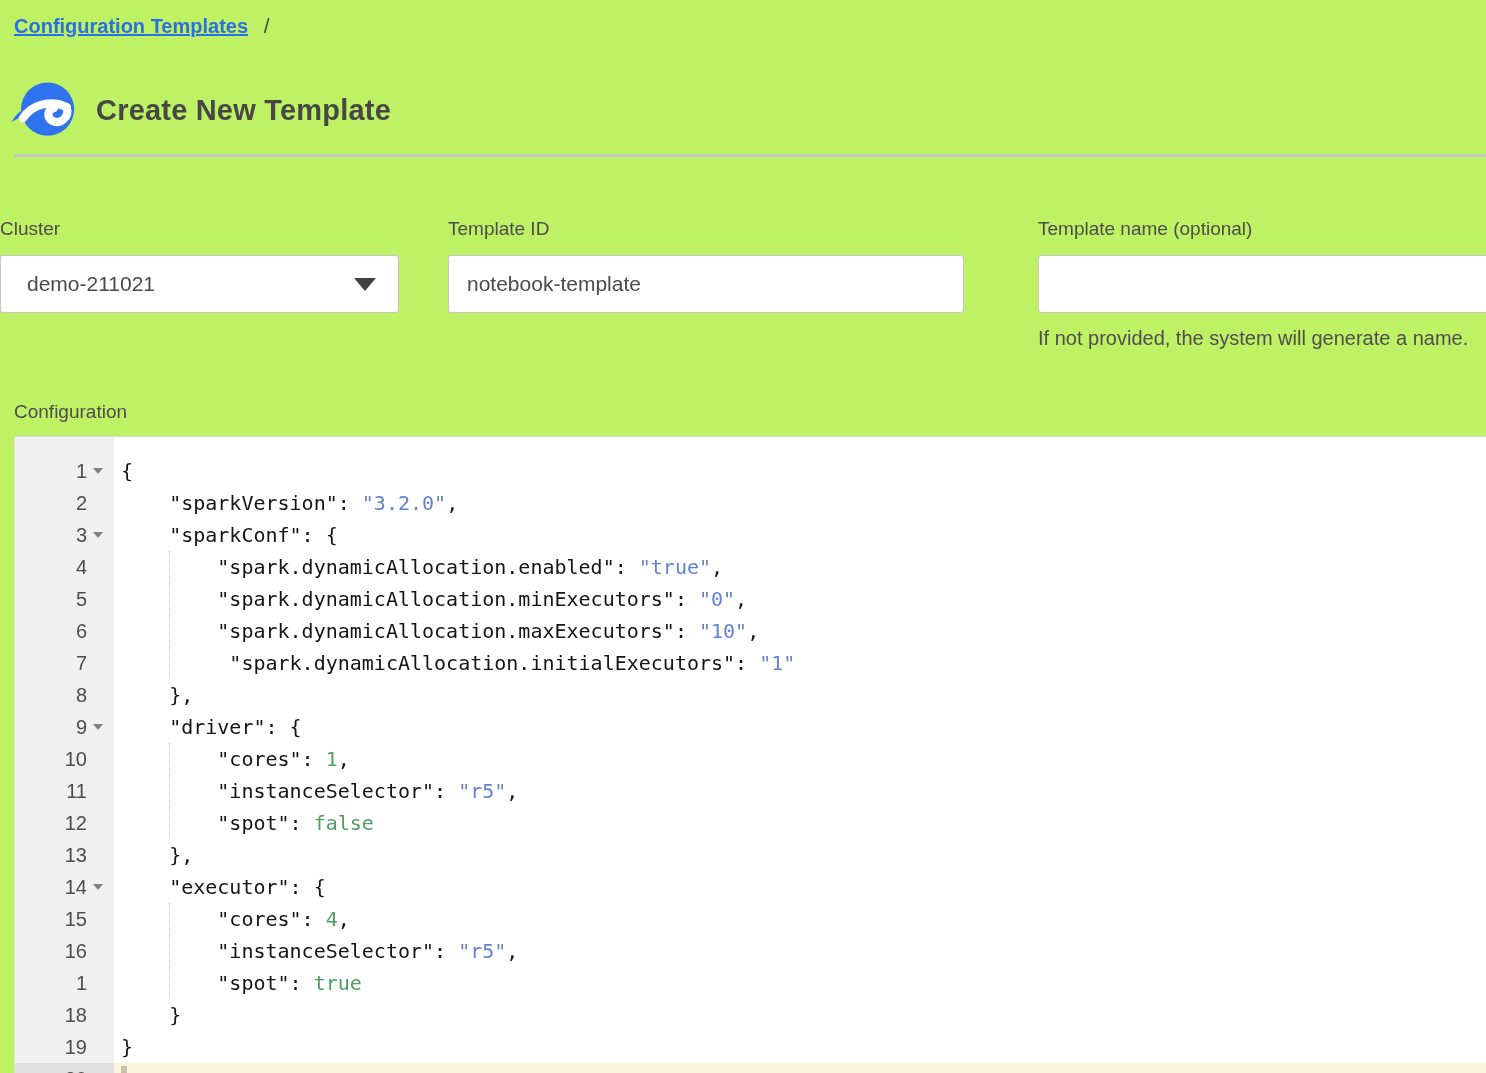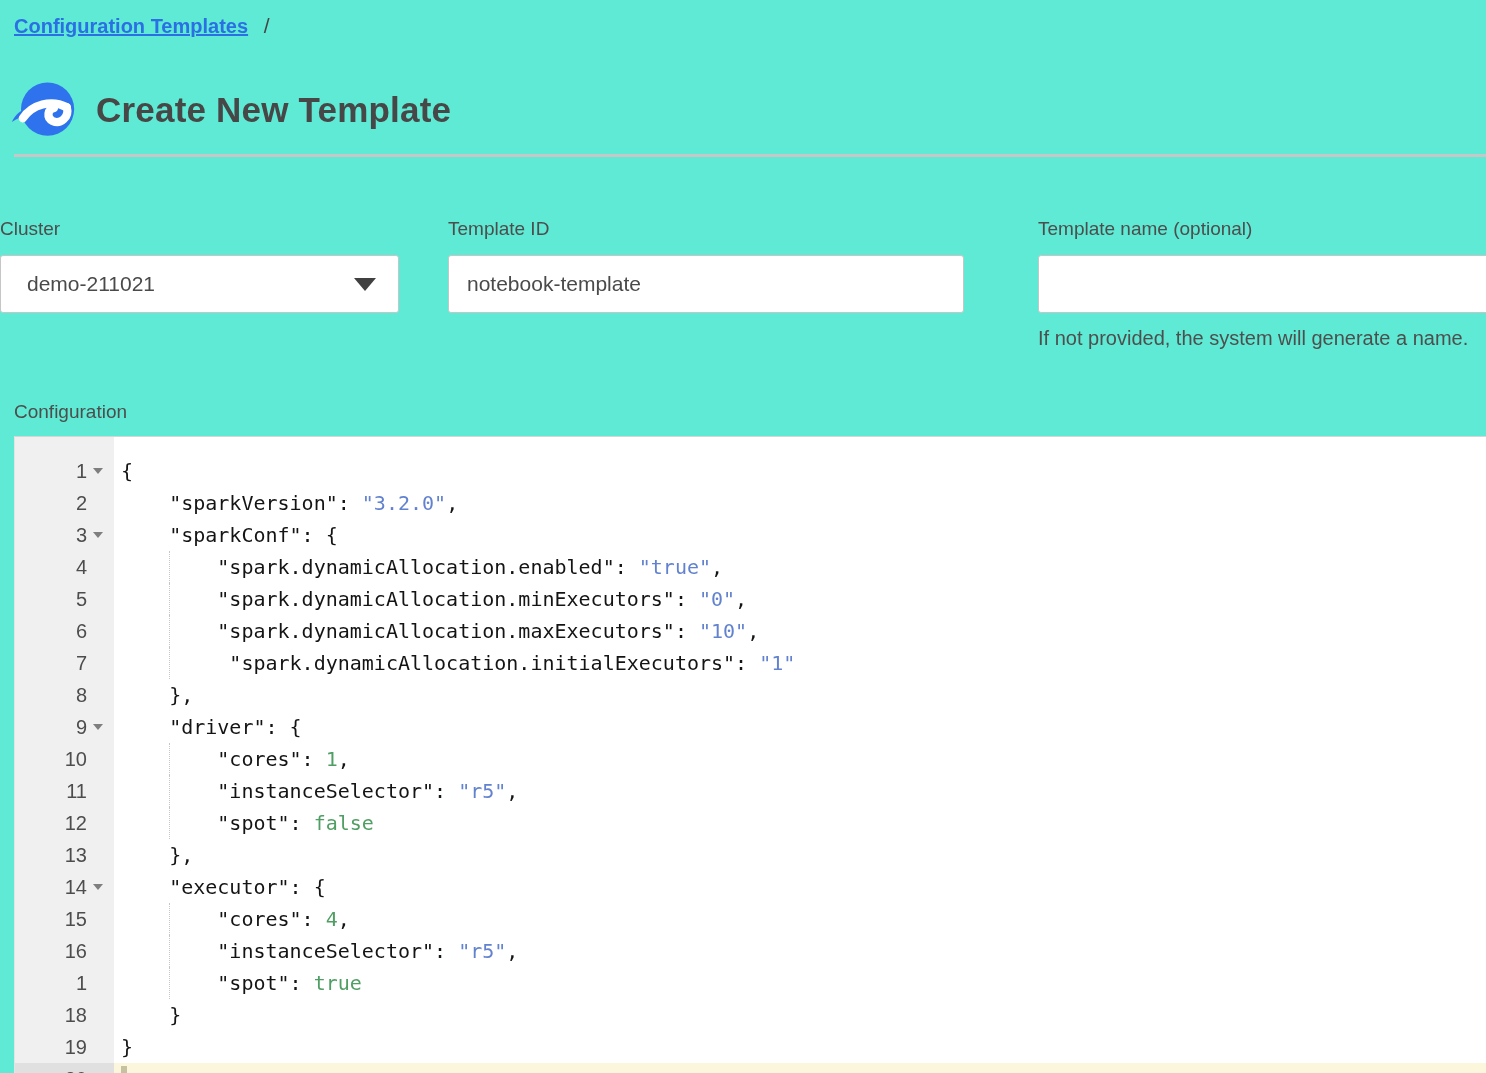--- a/index.html
+++ b/index.html
@@ -1,29 +1,29 @@
 <!DOCTYPE html>
 <html><head>
 <meta charset="utf-8">
 <style>
   * { box-sizing: border-box; }
   html, body { margin: 0; padding: 0; background: #ffffff; }
   .page {
     position: relative; width: 1486px; height: 1073px; overflow: hidden;
-    font-family: "Liberation Sans", sans-serif; background: #5eead4;
+    font-family: "Liberation Sans", sans-serif; background: #bef264;
   }
 
   
   .breadcrumb { position: absolute; left: 14px; top: 14px; font-size: 20px; }
   .breadcrumb a { color: #2b6fe4; font-weight: 700; text-decoration: underline; cursor: pointer; }
   .breadcrumb .sep { color: #454545; font-weight: 400; margin-left: 10px; font-size: 21px; }
 
   
   .header { position: absolute; left: 10px; top: 80px; display: flex; align-items: center; }
-  .header h1 { margin: 0 0 0 20px; font-size: 35px; font-weight: 700; color: #474747; letter-spacing: 0.2px; }
+  .header h1 { margin: 0 0 0 20px; font-size: 29px; font-weight: 700; color: #474747; letter-spacing: 0.2px; }
   .logo { width: 66px; height: 60px; flex: none; }
 
   .divider { position: absolute; left: 14px; right: 0; top: 154px; height: 3px; background: #c7c7c7; }
 
   
   .field { position: absolute; top: 218px; }
   .field label { display: block; font-size: 19px; color: #4d4d4d; margin-bottom: 15px; }
   .field-cluster { left: 0;  width: 399px; }
   .field-id      { left: 448px; width: 516px; }
   .field-name    { left: 998px; width: 478px; margin-left: 40px; }

